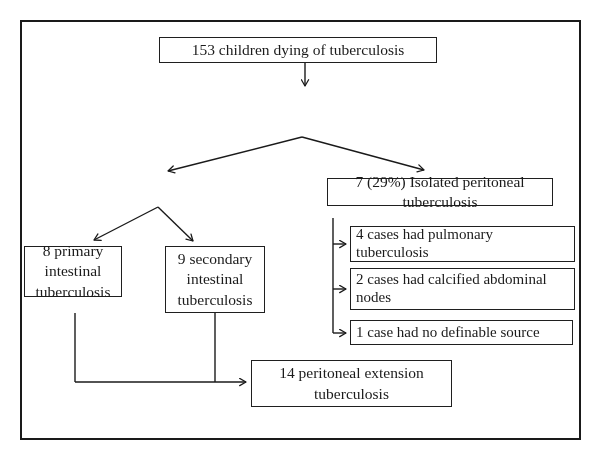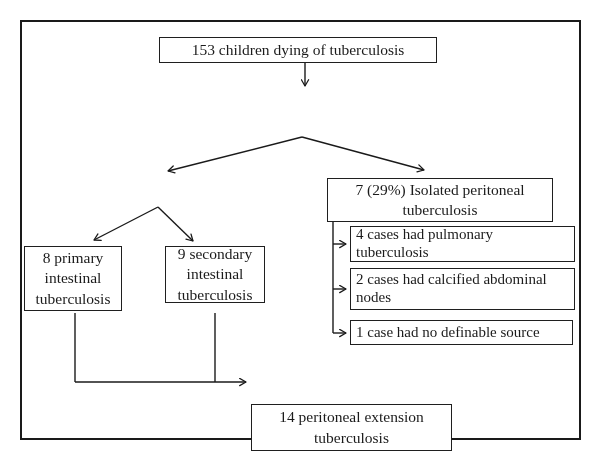--- a/index.html
+++ b/index.html
@@ -82,35 +82,35 @@
       <path d="M75,313 L75,382"></path>
       <path d="M215,313 L215,382"></path>
       <path d="M75,382 L246,382" marker-end="url(#arrowhead)"></path>
     </g>
   </svg>
 
   <div class="node" style="left:159px; top:37px; width:278px; height:26px;">153 children dying of tuberculosis</div>
 
 
 
-  <div class="node" style="left:327px; top:178px; width:226px; height:44px;">7 (29%) Isolated peritoneal
+  <div class="node" style="left:327px; top:178px; width:226px; height:28px;">7 (29%) Isolated peritoneal
 tuberculosis</div>
 
-  <div class="node tight" style="left:24px; top:246px; width:98px; height:65px;">8 primary
+  <div class="node tight" style="left:24px; top:246px; width:98px; height:51px;">8 primary
 intestinal
 tuberculosis</div>
 
-  <div class="node tight" style="left:165px; top:246px; width:100px; height:57px;">9 secondary
+  <div class="node tight" style="left:165px; top:246px; width:100px; height:67px;">9 secondary
 intestinal
 tuberculosis</div>
 
   <div class="node left" style="left:350px; top:226px; width:225px; height:36px;">4 cases had pulmonary
 tuberculosis</div>
 
   <div class="node left" style="left:350px; top:268px; width:225px; height:42px;">2 cases had calcified abdominal
 nodes</div>
 
   <div class="node left" style="left:350px; top:320px; width:223px; height:25px;font-family:Liberation Serif, serif;">1 case had no definable source</div>
 
-  <div class="node" style="left:251px; top:360px; width:201px; height:47px;margin-top:44px;">14 peritoneal extension
+  <div class="node" style="left:251px; top:360px; width:201px; height:47px;">14 peritoneal extension
 tuberculosis</div>
 
 </div>
 
 </body></html>

